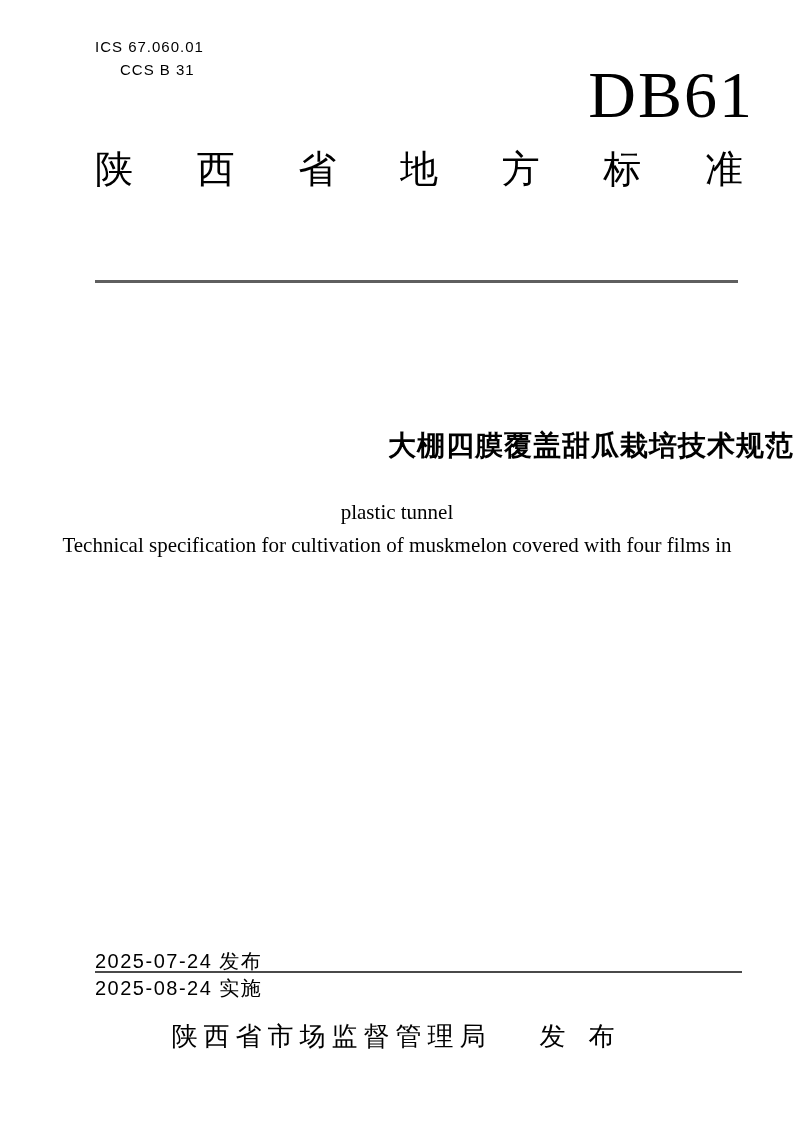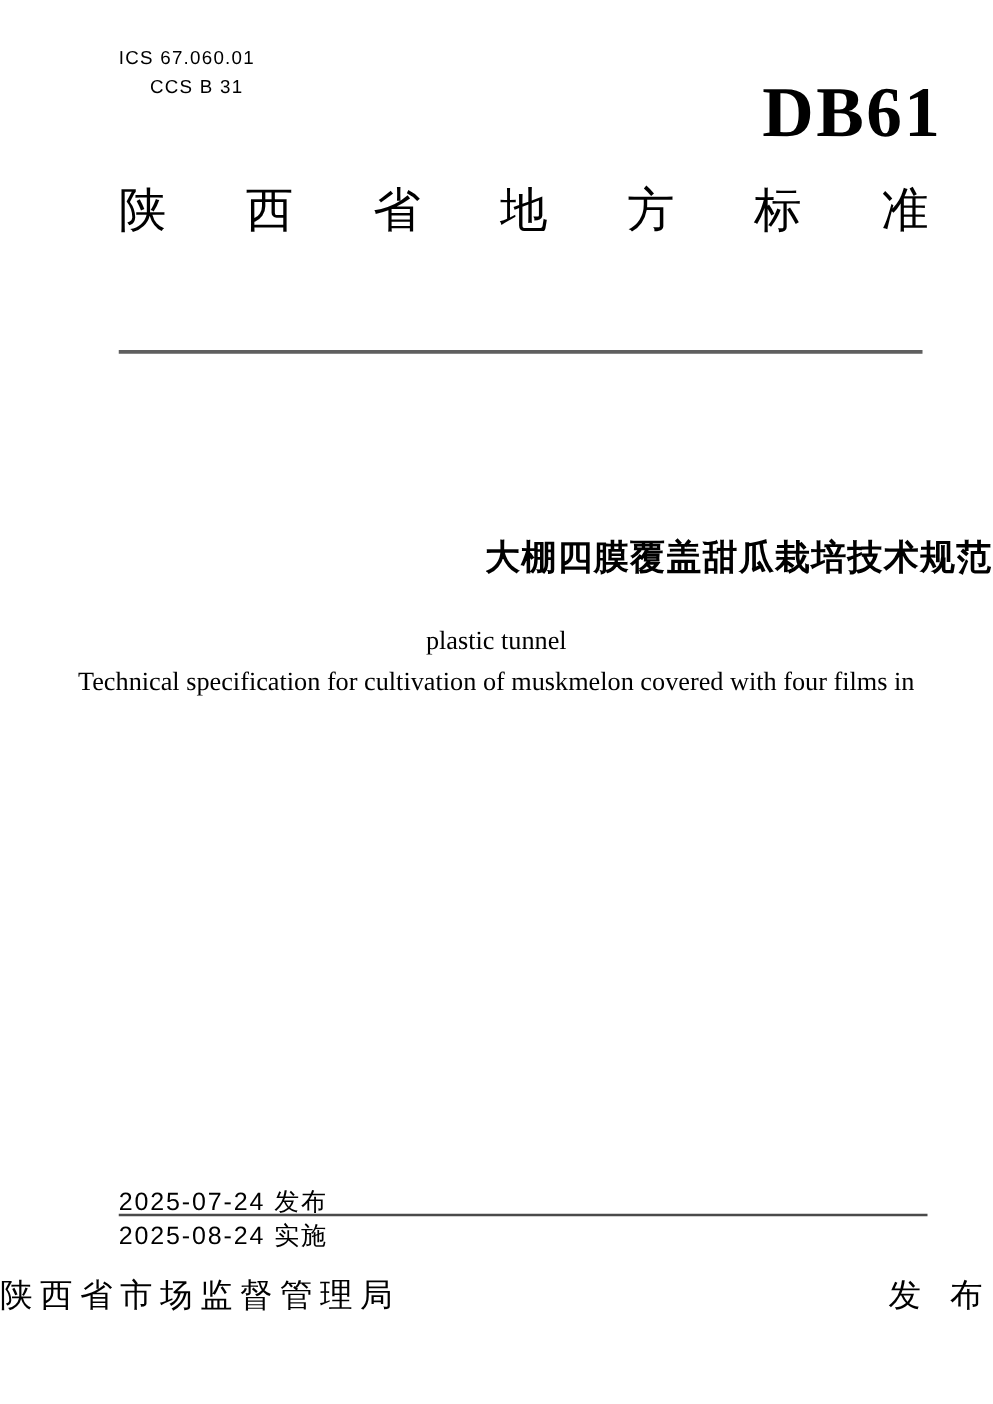--- a/index.html
+++ b/index.html
@@ -36,22 +36,22 @@
     letter-spacing: 1px;
     font-weight: 500;
     font-family: "Liberation Sans", sans-serif;
     margin-left: 25px;
   }
   .db-logo {
     position: absolute;
     top: 62px;
     right: 70px;
     font-family: "Liberation Serif", serif;
-    font-weight: 700;
-    font-size: 57px;
+    font-weight: 400;
+    font-size: 66px;
     line-height: 1;
     letter-spacing: 2px;
   }
   .standard-type-row {
     position: absolute;
     left: 95px;
     top: 148px;
     width: 648px;
     display: flex;
     justify-content: space-between;
@@ -123,21 +123,21 @@
     width: 647px;
     height: 2px;
     background: #4a4a4a;
   }
   .publisher-row {
     position: absolute;
     left: 0;
     top: 1019px;
     width: 794px;
     display: flex;
-    justify-content: space-between;
+    justify-content: center;
     align-items: baseline;
     font-size: 26px;
     font-weight: 500;
     font-family: "Liberation Sans", sans-serif;
   }
   .publisher-name {
     letter-spacing: 6px;
   }
   .publish-label {
     margin-left: 48px;

